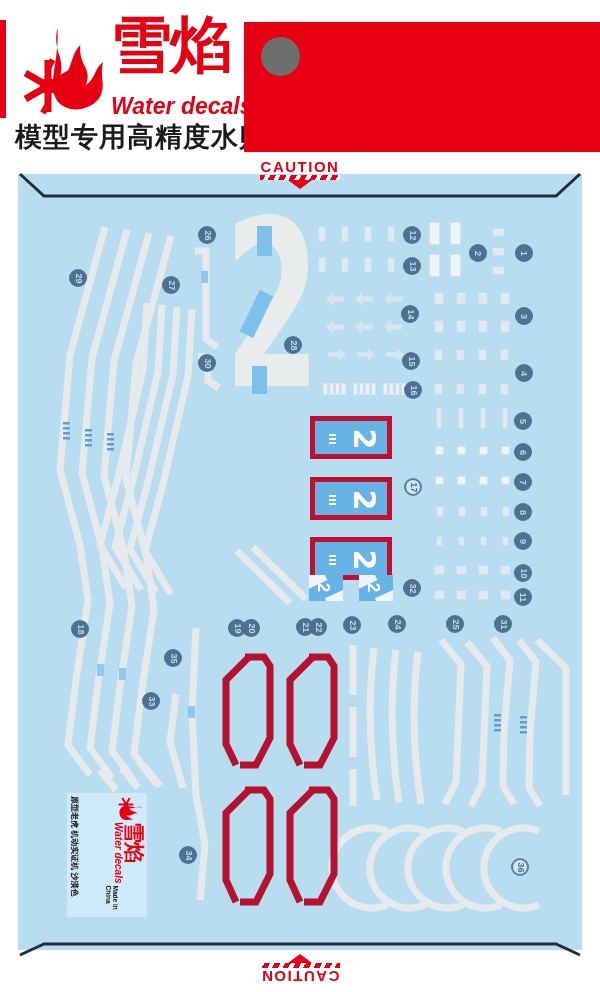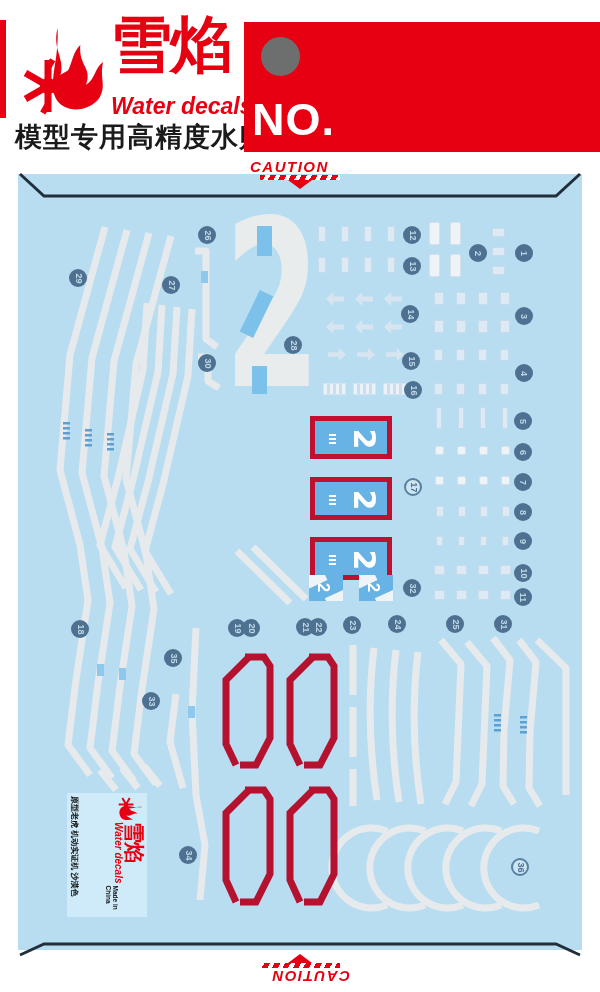--- a/index.html
+++ b/index.html
@@ -19,21 +19,21 @@
   .no-label{position:absolute;left:8px;top:72px;color:#fff;font-size:45px;font-weight:bold;letter-spacing:1px;}
 
   
   .sheet-bg{left:18px;top:174px;width:564px;height:776px;background:#b8ddf1;}
   svg.overlay{position:absolute;left:0;top:0;width:600px;height:992px;pointer-events:none;}
   .st{stroke:#e7eaec;stroke-width:7;fill:none;stroke-linejoin:round;stroke-linecap:butt;}
   .zero{stroke:#b51230;stroke-width:7;fill:none;stroke-linejoin:miter;stroke-linecap:butt;}
   .brd{stroke:#232e3b;stroke-width:3;fill:none;}
 
   
-  .caution{width:100px;text-align:left;font-style:italic;}
+  .caution{width:100px;text-align:center;}
   .caution .txt{color:#e60012;font-weight:bold;font-size:15px;letter-spacing:1.5px;line-height:1;}
   .caution .band{height:5px;margin:1px 10px 0;background:repeating-linear-gradient(120deg,#e60012 0 5px,#ffffff 5px 9px);}
   .caution .tri{width:0;height:0;border-left:12px solid transparent;border-right:12px solid transparent;
                 border-top:9px solid #e60012;margin:0 auto;}
   .caution-top{left:250px;top:159px;}
   .caution-bottom{left:250px;top:954px;transform:rotate(180deg);}
 
   
   .big2{left:224px;top:222px;width:92px;height:172px;color:#e9eced;font-weight:bold;
         font-size:232px;line-height:168px;font-family:"DejaVu Sans",sans-serif;
@@ -107,21 +107,20 @@
                C40,60 52,38 50,4 Z" transform="translate(-8,0) scale(0.95)"></path>
     </g>
   </svg>
 
   <div class="abs brand-cn">雪焰</div>
   <div class="abs brand-en">Water decals</div>
   <div class="abs tagline">模型专用高精度水贴</div>
 
   <div class="abs no-box">
     <div class="punch-dot"></div>
-    <div class="no-label">NO.</div>
   </div>
 
   <div class="abs sheet-bg"></div>
 
   <svg class="overlay">
 
     <path class="brd" d="M20,174 L44,196 L556,196 L580,174"></path>
     <path class="brd" d="M20,955 L44,944 L556,944 L580,955"></path>
 
     <path class="st" d="M105,227 L70,355 L60,470 L80,545 L88,600 L76,680 L68,745 L90,775"></path>

